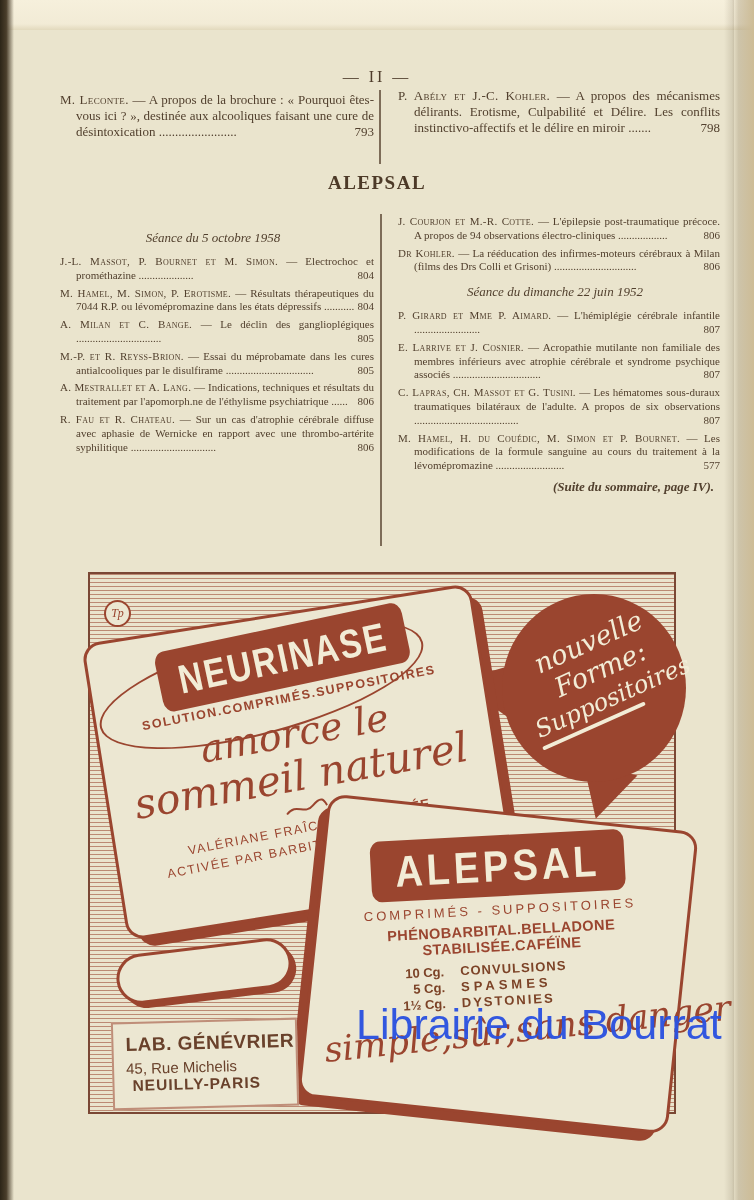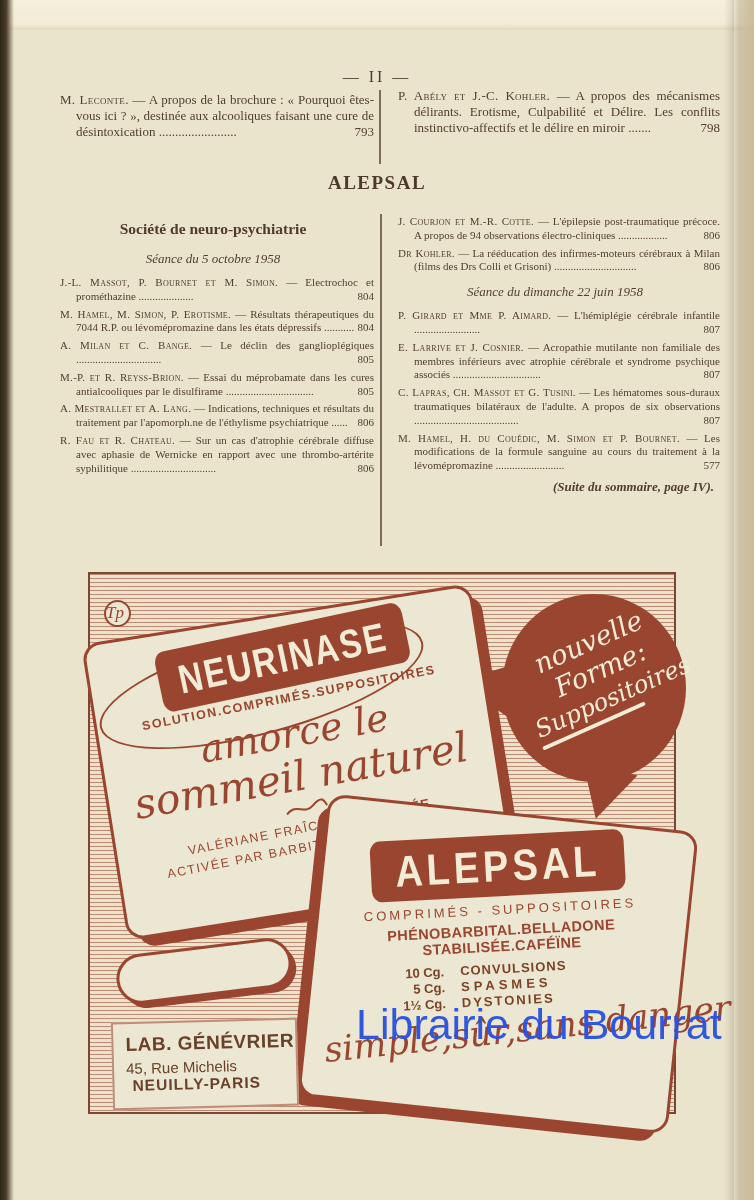--- a/index.html
+++ b/index.html
@@ -41,21 +41,21 @@
   .seance{text-align:center;font-style:italic;font-weight:400;font-size:13px;margin:10px 0 9px;}
   .entries{font-size:11px;line-height:13.8px;}
   .suite{text-align:right;font-style:italic;font-weight:700;font-size:13px;padding-right:6px;margin-top:6px;}
 
   
   .ad{left:88px;top:572px;width:584px;height:538px;border:2px solid #7a4734;
       background-color:var(--cream);
       background-image:repeating-linear-gradient(180deg,rgba(150,63,41,.55) 0px,rgba(150,63,41,.55) 1px,rgba(0,0,0,0) 1px,rgba(0,0,0,0) 4px);}
   .sans{font-family:"Liberation Sans", sans-serif;}
   .tp{left:14px;top:26px;width:23px;height:23px;border:2px solid var(--red);border-radius:50%;
-      background:var(--cream-box);text-align:left;line-height:22px;font-style:italic;font-size:17px;color:var(--red);}
+      background:var(--cream-box);text-align:center;line-height:22px;font-style:italic;font-size:12px;color:var(--red);}
   .adbox{background:var(--cream-box);border:3px solid var(--red);border-radius:18px;}
   .neur-box{left:12px;top:38px;width:388px;height:294px;transform:rotate(-9deg);box-shadow:10px 11px 0 -2px var(--red);text-align:center;}
   .deco-ellipse{position:absolute;left:2px;top:16px;width:330px;height:94px;border:2px solid var(--red);border-radius:50%;transform:rotate(-6deg);}
   .banner{display:inline-block;background:var(--red);color:#f2ecd6;border-radius:10px;font-family:"Liberation Sans",sans-serif;font-weight:700;position:relative;}
   .banner-n{margin-top:16px;font-size:33px;letter-spacing:2px;padding:7px 20px 5px;transform:rotate(-3deg) scaleY(1.22);}
   .forms-n{margin-top:9px;color:var(--red);font-weight:700;font-size:12.5px;letter-spacing:1.5px;transform:rotate(-2deg);}
   .script{font-family:"DejaVu Serif", serif;font-style:italic;color:var(--red);}
   .script1{font-size:38px;line-height:42px;margin-top:8px;transform:rotate(-1deg);}
   .script2{font-size:41px;line-height:44px;transform:rotate(-1deg);}
   .flourish{margin:2px auto 0;display:block;}
@@ -110,38 +110,37 @@
     <span class="auth">P. Abély et J.-C. Kohler.</span><span> — A propos des mécanismes délirants. Erotisme, Culpabilité et Délire. Les conflits instinctivo-affectifs et le délire en miroir .......</span>
     <span class="pg">798</span>
   </div>
 </div>
 <div class="abs vdiv vdiv1"></div>
 
 <div class="abs societes">ALEPSAL</div>
 <div class="abs vdiv vdiv2"></div>
 
 <div class="abs left-col">
-  <div class="soc-title">Société de neuro-psychiatrie</div>
   <div class="seance">Séance du 5 octobre 1958</div>
   <div class="entries">
     <div class="entry"><span class="auth">J.-L. Massot, P. Bournet et M. Simon.</span><span> — Electrochoc et prométhazine ....................</span><span class="pg">804</span></div>
     <div class="entry"><span class="auth">M. Hamel, M. Simon, P. Erotisme.</span><span> — Résultats thérapeutiques du 7044 R.P. ou lévomépromazine dans les états dépressifs ...........</span><span class="pg">804</span></div>
     <div class="entry"><span class="auth">A. Milan et C. Bange.</span><span> — Le déclin des ganglioplégiques ...............................</span><span class="pg">805</span></div>
     <div class="entry"><span class="auth">M.-P. et R. Reyss-Brion.</span><span> — Essai du méprobamate dans les cures antialcooliques par le disulfirame ................................</span><span class="pg">805</span></div>
     <div class="entry"><span class="auth">A. Mestrallet et A. Lang.</span><span> — Indications, techniques et résultats du traitement par l'apomorph.ne de l'éthylisme psychiatrique ......</span><span class="pg">806</span></div>
     <div class="entry"><span class="auth">R. Fau et R. Chateau.</span><span> — Sur un cas d'atrophie cérébrale diffuse avec aphasie de Wernicke en rapport avec une thrombo-artérite syphilitique ...............................</span><span class="pg">806</span></div>
   </div>
 </div>
 
 <div class="abs right-col">
   <div class="entries">
     <div class="entry"><span class="auth">J. Courjon et M.-R. Cotte.</span><span> — L'épilepsie post-traumatique précoce. A propos de 94 observations électro-cliniques ..................</span><span class="pg">806</span></div>
     <div class="entry"><span class="auth">Dr Kohler.</span><span> — La rééducation des infirmes-moteurs cérébraux à Milan (films des Drs Colli et Grisoni) ..............................</span><span class="pg">806</span></div>
   </div>
-  <div class="seance">Séance du dimanche 22 juin 1958</div>
+  <div class="seance">Séance du dimanche 22 juin 1952</div>
   <div class="entries">
     <div class="entry"><span class="auth">P. Girard et Mme P. Aimard.</span><span> — L'hémiplégie cérébrale infantile ........................</span><span class="pg">807</span></div>
     <div class="entry"><span class="auth">E. Larrive et J. Cosnier.</span><span> — Acropathie mutilante non familiale des membres inférieurs avec atrophie cérébrale et syndrome psychique associés ................................</span><span class="pg">807</span></div>
     <div class="entry"><span class="auth">C. Lapras, Ch. Massot et G. Tusini.</span><span> — Les hématomes sous-duraux traumatiques bilatéraux de l'adulte. A propos de six observations ......................................</span><span class="pg">807</span></div>
     <div class="entry"><span class="auth">M. Hamel, H. du Couédic, M. Simon et P. Bournet.</span><span> — Les modifications de la formule sanguine au cours du traitement à la lévomépromazine .........................</span><span class="pg">577</span></div>
   </div>
   <div class="suite">(Suite du sommaire, page IV).</div>
 </div>
 
 <div class="abs ad">

